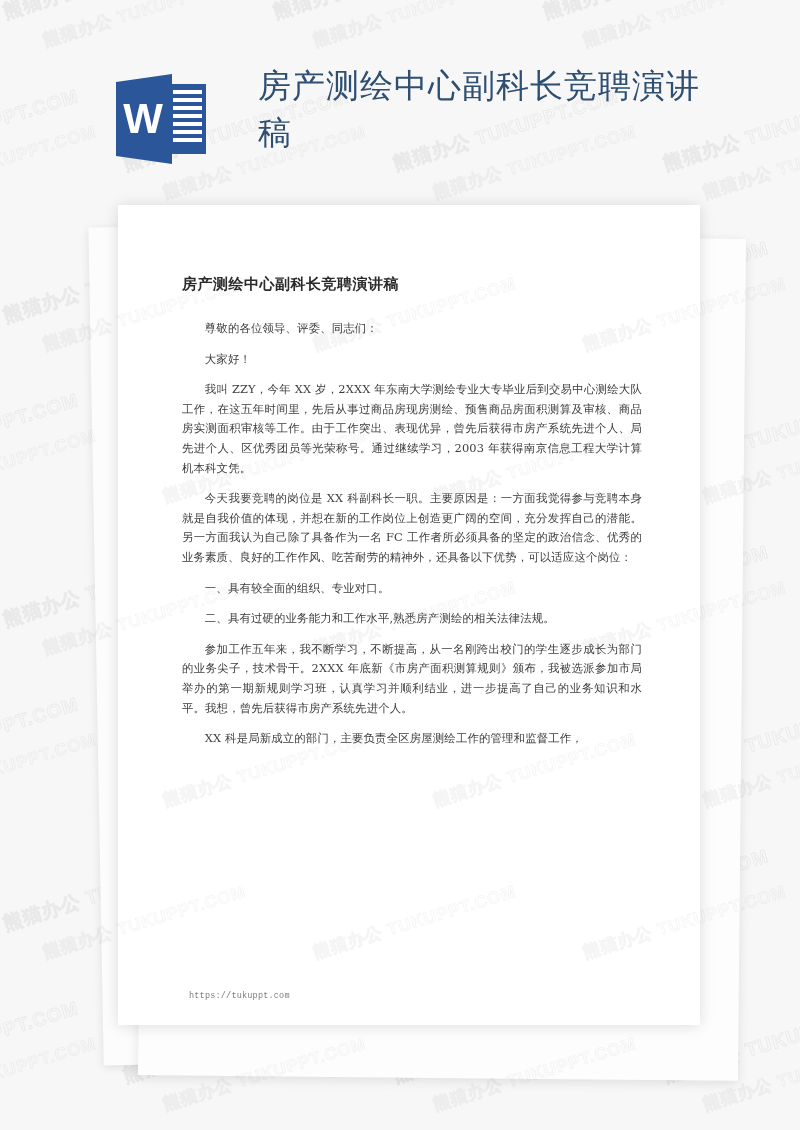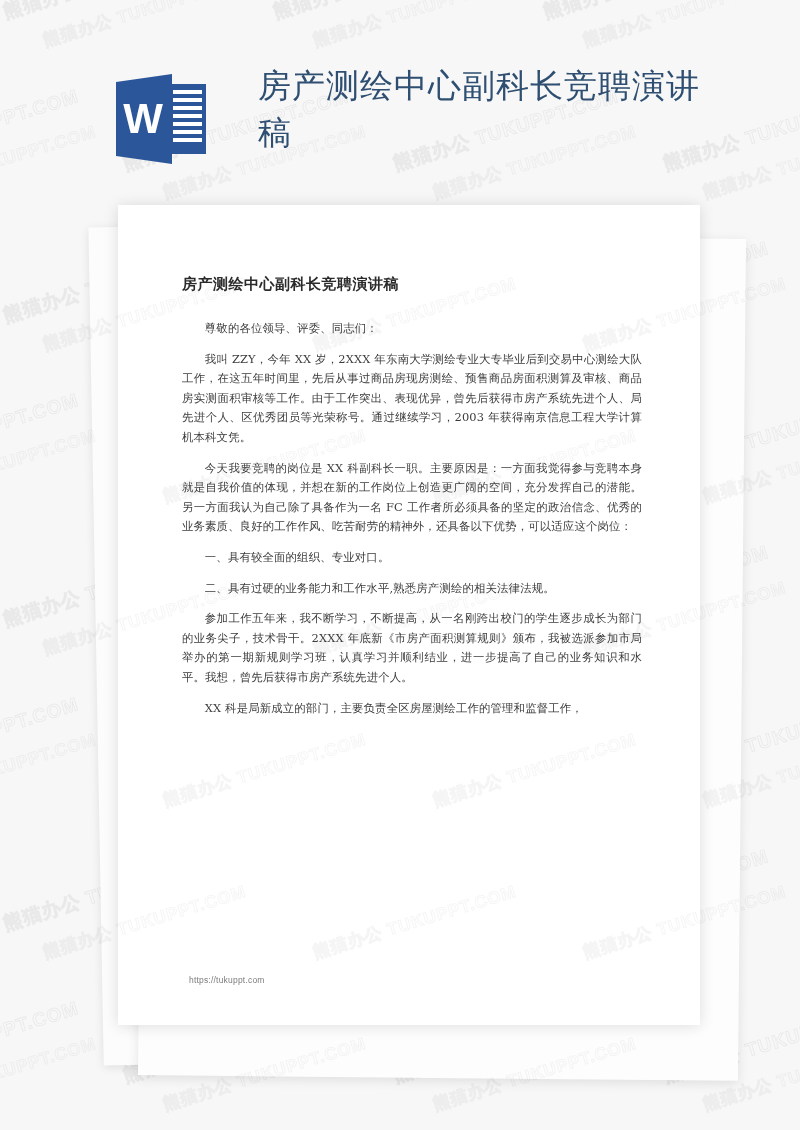--- a/index.html
+++ b/index.html
@@ -126,22 +126,22 @@
     line-height: 19.6px;
     margin: 0 2px 11px 0;
     text-align: justify;
     text-indent: 2em;
     letter-spacing: 0.15px;
     color: #3c3c3c;
   }
   #doc-footer-url {
     position: absolute;
     left: 64px;
-    bottom: 40px;
-    font-family: Liberation Sans, sans-serif;
+    bottom: 24px;
+    font-family: Liberation Mono, monospace;
     font-size: 8.5px;
     color: #7d7d7d;
     letter-spacing: 0.2px;
     padding-left: 7px;
   }
 
   
   #page-fade {
     position: absolute;
     left: 0; right: 0; bottom: 0;
@@ -234,20 +234,21 @@
 
   <div class="sheet" id="sheet-back-left"></div>
   <div class="sheet" id="sheet-back-bottom"></div>
 
   <div class="sheet" id="sheet-main">
     <div id="doc-body">
 
       <div id="doc-heading">房产测绘中心副科长竞聘演讲稿</div>
 
       <p class="para">尊敬的各位领导、评委、同志们：</p>
+      <p class="para">大家好！</p>
       <p class="para">我叫 ZZY，今年 XX 岁，2XXX 年东南大学测绘专业大专毕业后到交易中心测绘大队工作，在这五年时间里，先后从事过商品房现房测绘、预售商品房面积测算及审核、商品房实测面积审核等工作。由于工作突出、表现优异，曾先后获得市房产系统先进个人、局先进个人、区优秀团员等光荣称号。通过继续学习，2003 年获得南京信息工程大学计算机本科文凭。</p>
       <p class="para">今天我要竞聘的岗位是 XX 科副科长一职。主要原因是：一方面我觉得参与竞聘本身就是自我价值的体现，并想在新的工作岗位上创造更广阔的空间，充分发挥自己的潜能。另一方面我认为自己除了具备作为一名 FC 工作者所必须具备的坚定的政治信念、优秀的业务素质、良好的工作作风、吃苦耐劳的精神外，还具备以下优势，可以适应这个岗位：</p>
       <p class="para">一、具有较全面的组织、专业对口。</p>
       <p class="para">二、具有过硬的业务能力和工作水平,熟悉房产测绘的相关法律法规。</p>
       <p class="para">参加工作五年来，我不断学习，不断提高，从一名刚跨出校门的学生逐步成长为部门的业务尖子，技术骨干。2XXX 年底新《市房产面积测算规则》颁布，我被选派参加市局举办的第一期新规则学习班，认真学习并顺利结业，进一步提高了自己的业务知识和水平。我想，曾先后获得市房产系统先进个人。</p>
       <p class="para">XX 科是局新成立的部门，主要负责全区房屋测绘工作的管理和监督工作，</p>
 
       <div id="page-fade"></div>
     </div>
 

